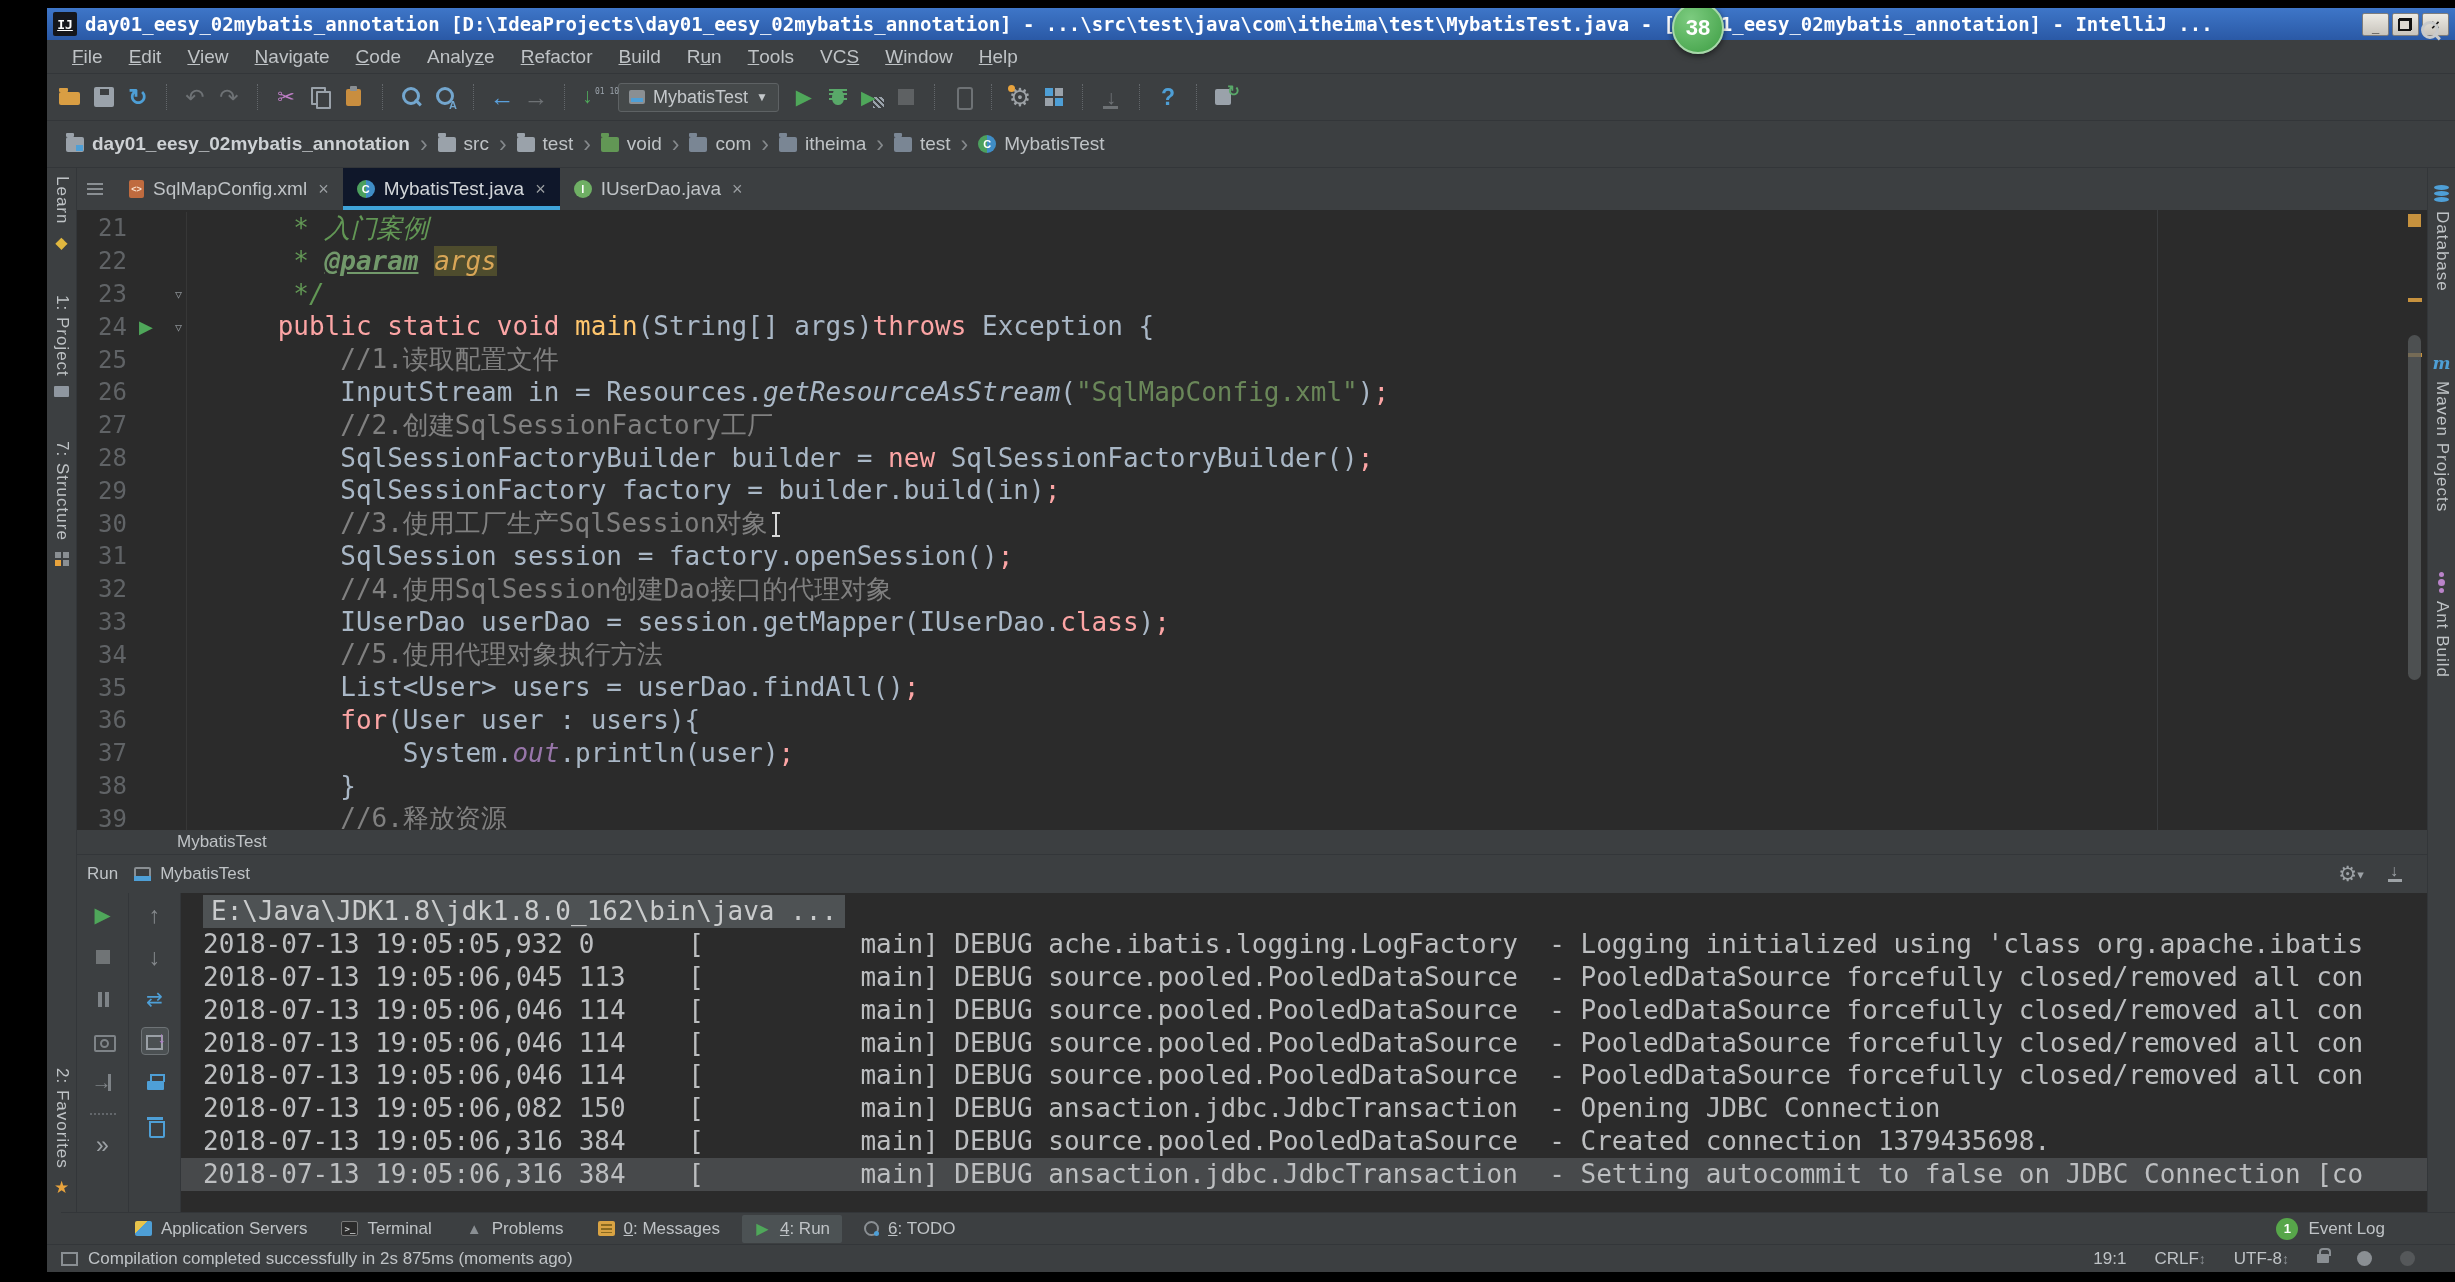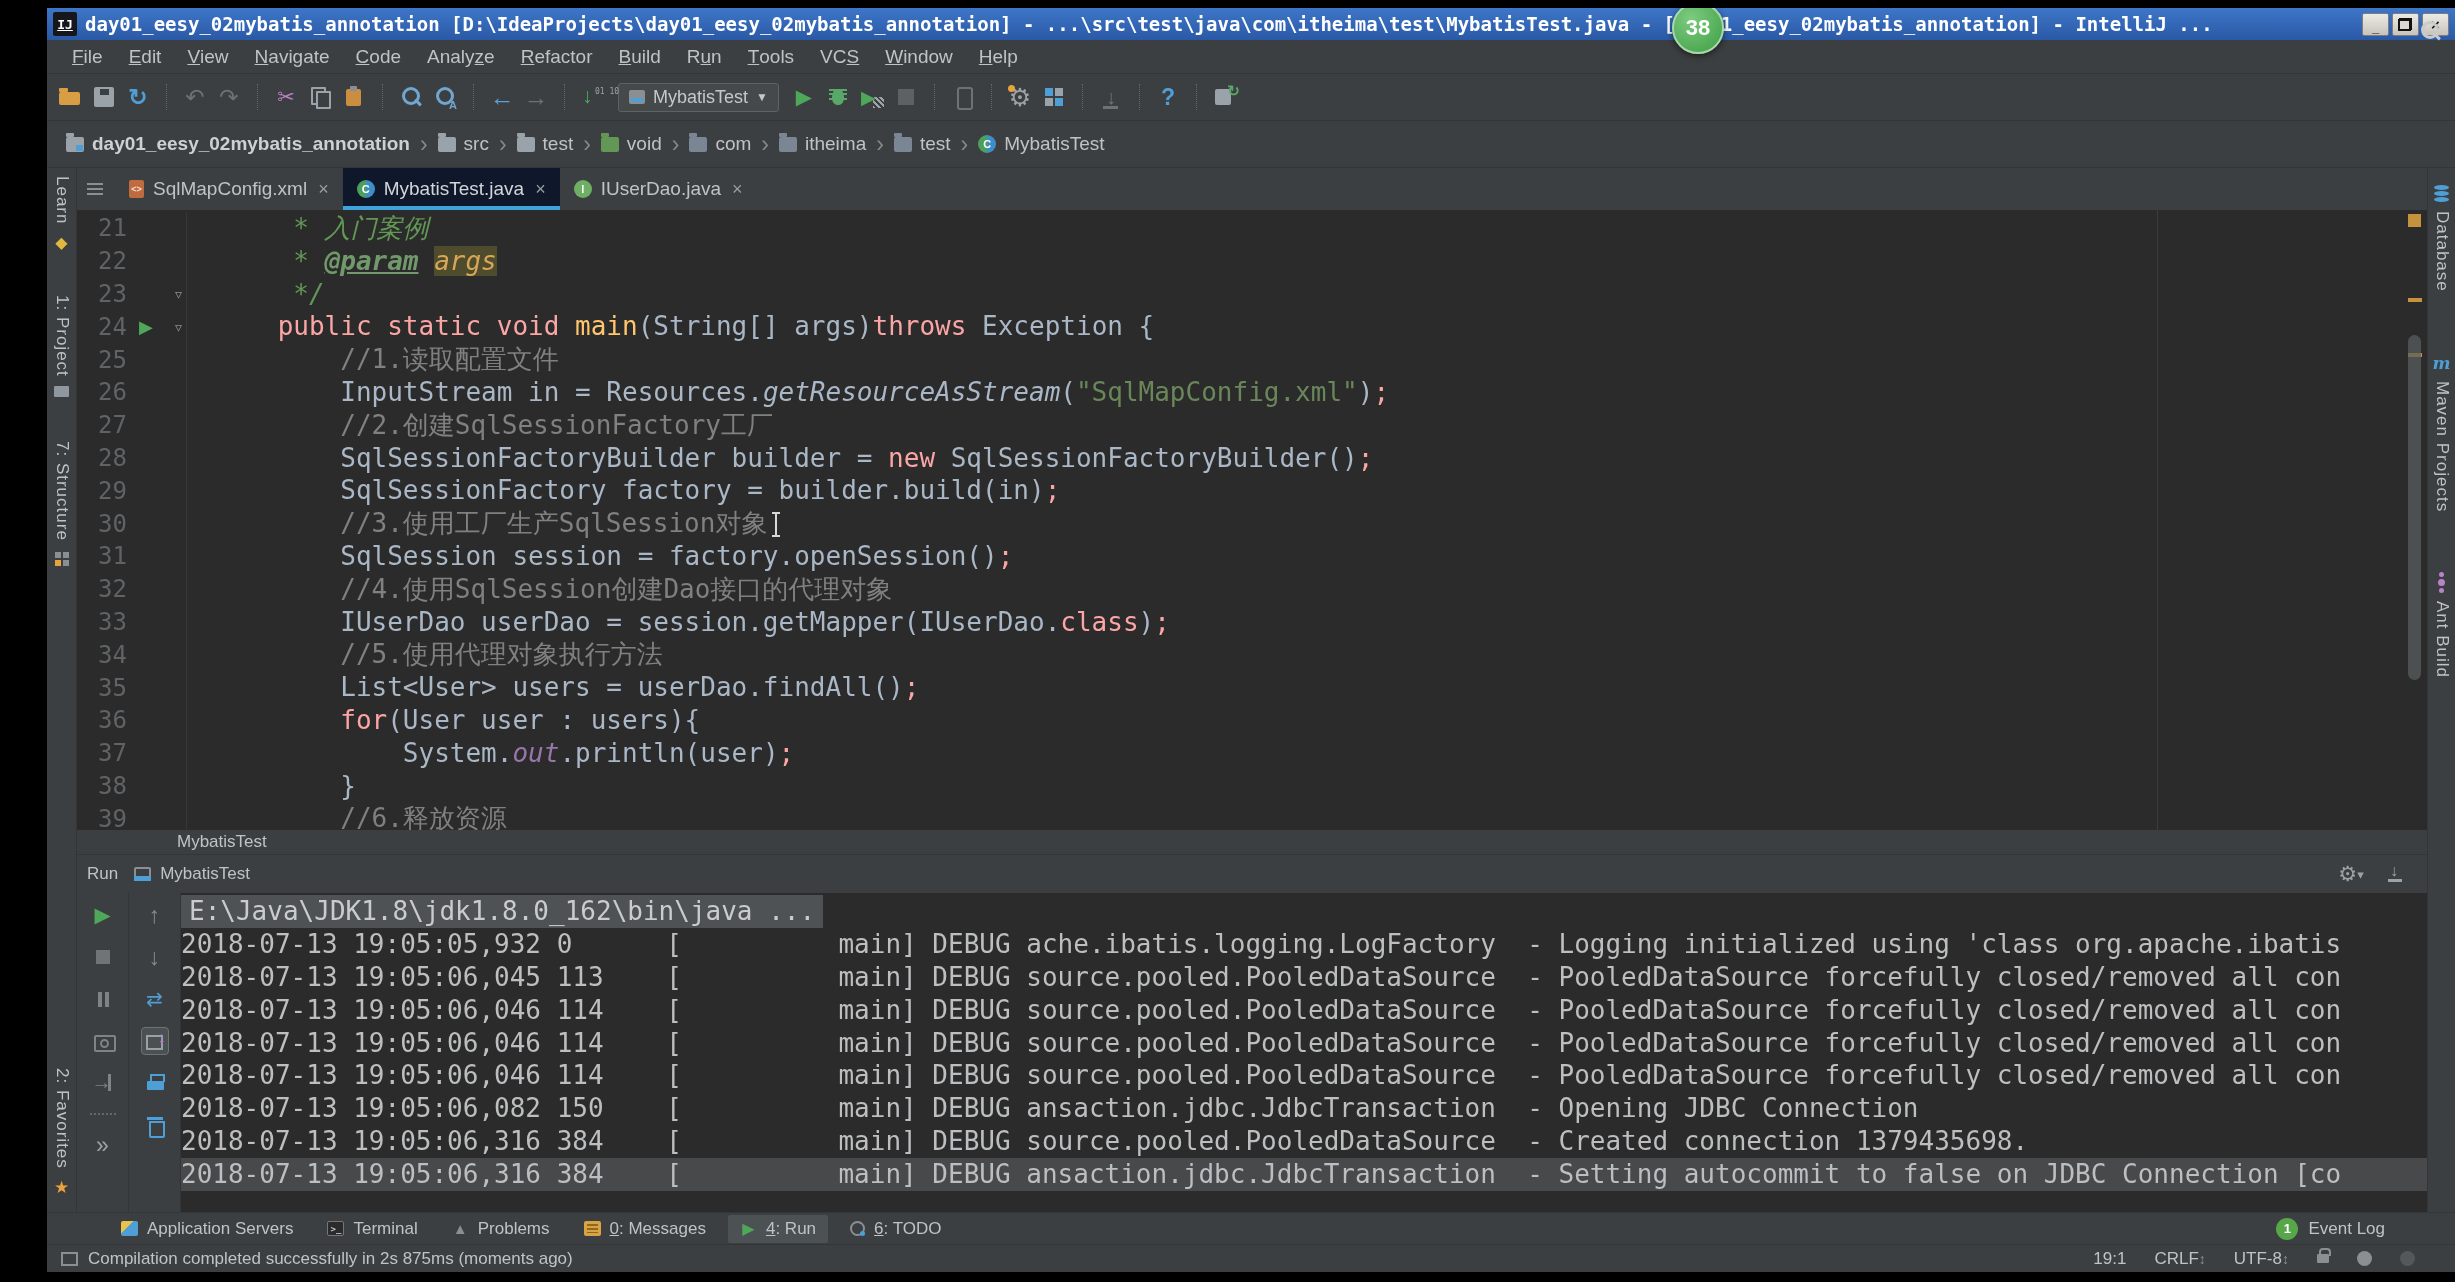--- a/index.html
+++ b/index.html
@@ -179,27 +179,27 @@
 .down-stack-icon::before{content:"↓";color:#85898C;font-size:23px;font-weight:bold}
 .soft-wrap-icon::before{content:"⇄";color:#4E9FD6;font-size:20px}
 .scroll-end-icon{border:1px solid #6E7376;background:#4B5052;border-radius:4px}
 .scroll-end-icon::before{content:"";position:absolute;left:4px;top:7px;width:13px;height:11px;border:2px solid #9AA0A6}
 .scroll-end-icon::after{content:"↓";position:absolute;right:2px;top:1px;color:#B07EC9;font-weight:bold;font-size:16px}
 .print-icon::before{content:"";position:absolute;left:6px;top:12px;width:17px;height:9px;background:#4E9FD6;border-radius:1px}
 .print-icon::after{content:"";position:absolute;left:9px;top:5px;width:11px;height:6px;border:2px solid #4E9FD6;border-bottom:none}
 .clear-all-icon::before{content:"";position:absolute;left:8px;top:10px;width:12px;height:13px;border:2px solid #4E9FD6;border-radius:0 0 2px 2px}
 .clear-all-icon::after{content:"";position:absolute;left:6px;top:6px;width:16px;height:3px;background:#4E9FD6}
 .console{flex:1;background:#2B2B2B;overflow:hidden;padding-top:2px}
-.crow{height:32.9px;display:flex;align-items:flex-end;}
+.crow{height:32.9px;display:flex;align-items:flex-end;padding-left:22px}
 .ct2{font-family:"DejaVu Sans Mono",monospace;font-size:26px;line-height:32.9px;color:#BCBEC0;white-space:pre}
 .cmdsel{font-family:"DejaVu Sans Mono",monospace;font-size:26px;line-height:32.9px;color:#C9CBCC;background:#4E5254;padding:0 8px;white-space:pre}
 .crow.lastrow{background:#47494B}
 
 
-.bottombar{position:absolute;left:0;right:0;bottom:28px;height:32px;display:flex;align-items:center;
+.bottombar{position:absolute;left:14px;right:0;bottom:28px;height:32px;display:flex;align-items:center;
   padding-left:62px;gap:10px;font-size:17px;border-top:1px solid #333639}
 .bbitem{display:flex;align-items:center;gap:9px;padding:4px 12px;border-radius:2px;white-space:nowrap}
 .bbitem.active{background:#4C5254}
 .bic{width:17px;height:15px;position:relative;display:flex;align-items:center;justify-content:center;flex:none}
 .app-servers-icon{background:linear-gradient(135deg,#E8C44C 40%,#4E9FD6 40%);border-radius:2px}
 .terminal-icon{background:#2B2B2B;border:1px solid #777;border-radius:2px}
 .terminal-icon::after{content:">_";font-family:"DejaVu Sans Mono",monospace;font-weight:bold;font-size:9px;color:#C8CACB}
 .problems-icon::before{content:"▲";color:#8A8F93;font-size:15px}
 .messages-icon{background:#D9A343;border-radius:2px}
 .messages-icon::after{content:"";position:absolute;inset:3px;background:repeating-linear-gradient(180deg,#8a6a20 0 2px,transparent 2px 4px)}

